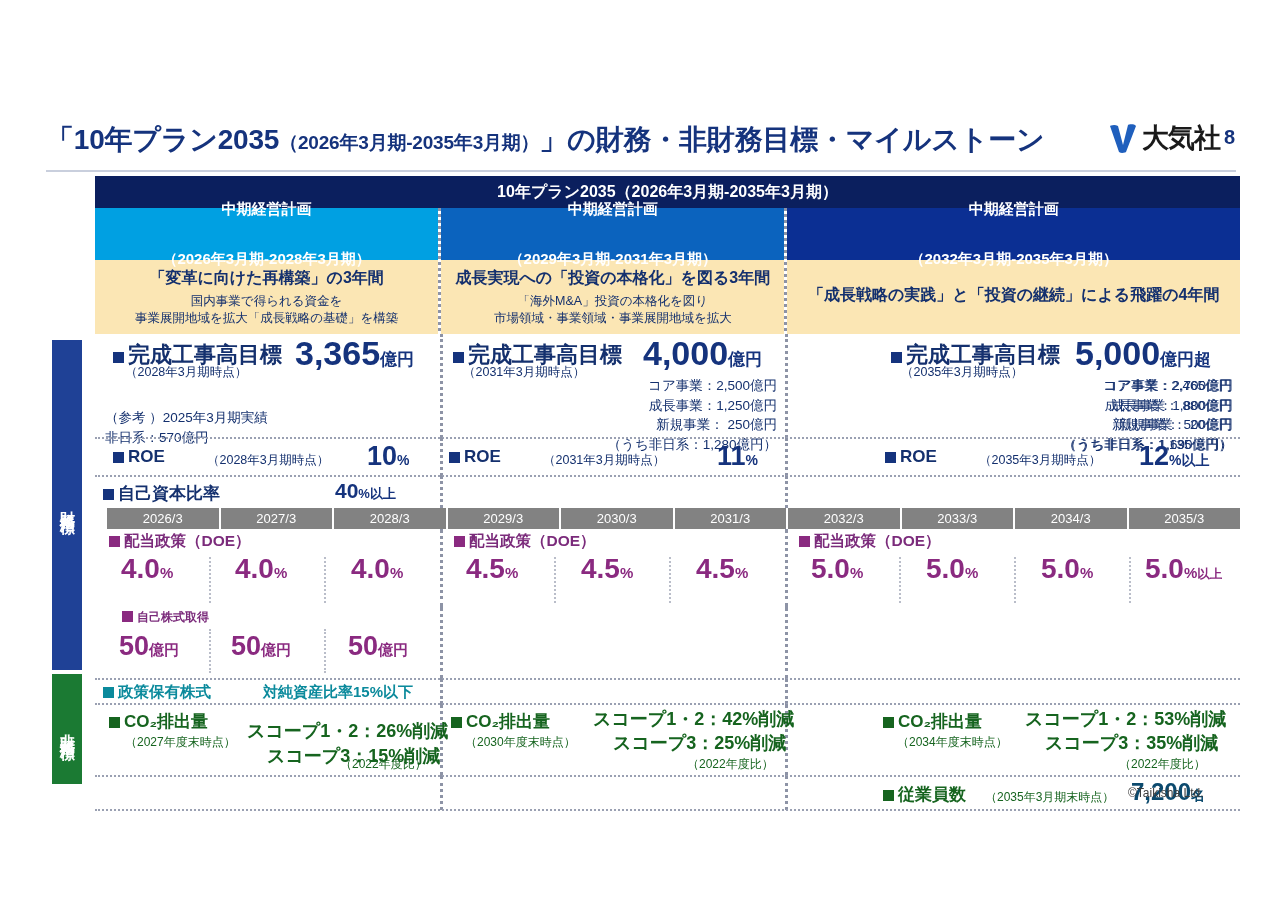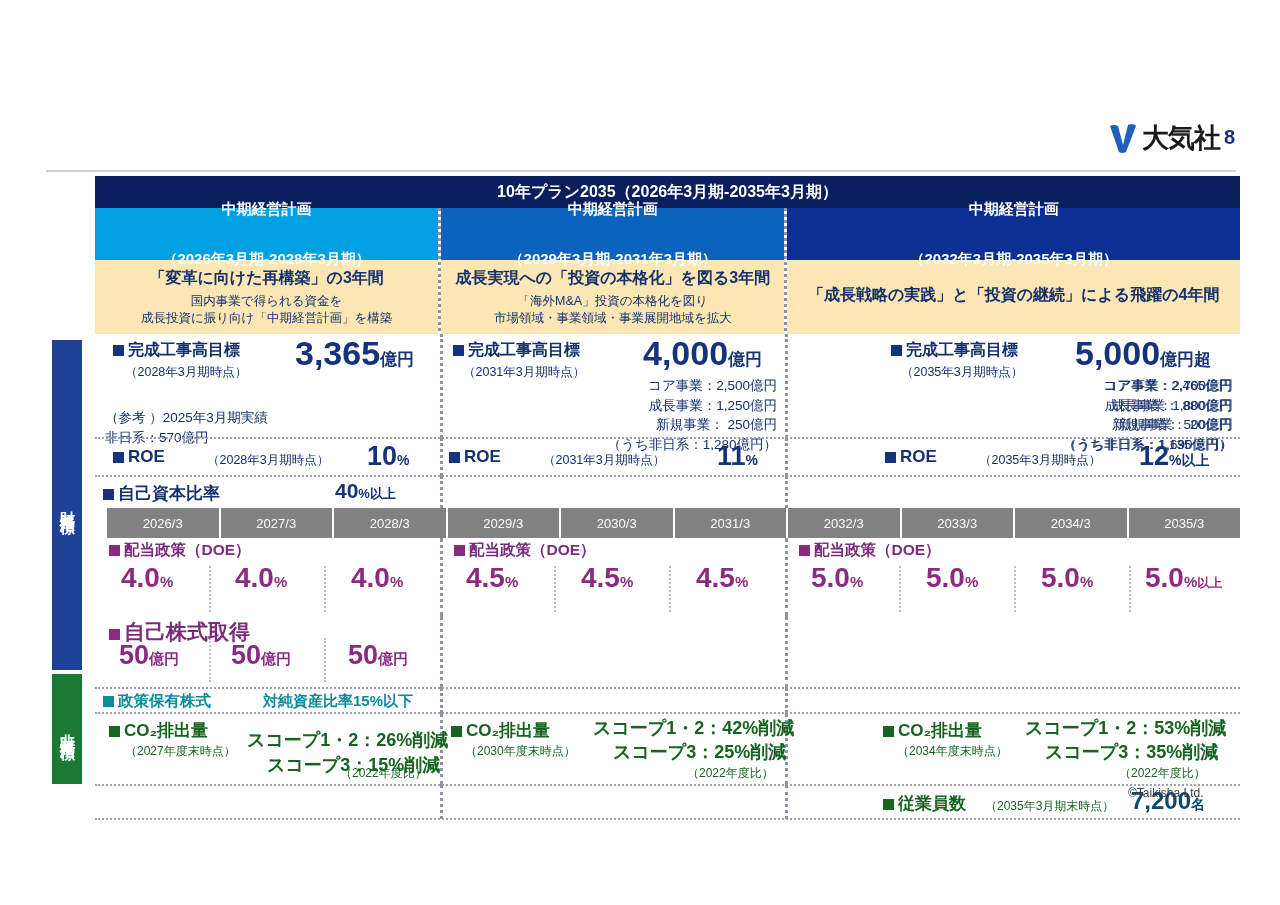--- a/index.html
+++ b/index.html
@@ -50,21 +50,21 @@
 
   .vsep{width:3px;background:
     repeating-linear-gradient(to bottom,#8d93a6 0 3px,transparent 3px 6px);}
 
   .dash-h{position:absolute;height:0;border-top:2px dotted #9aa0b2;}
   .dash-v{position:absolute;width:0;border-left:3px dotted #8d93a6;}
   .dot-v{position:absolute;width:0;border-left:2px dotted #b9bdc9;}
 
   
   .rev{position:relative;height:104px;}
-  .rev .lab{position:absolute;font-size:16px;font-weight:700;color:#14306e;white-space:nowrap;}
+  .rev .lab{position:absolute;font-size:22px;font-weight:700;color:#14306e;white-space:nowrap;}
   .rev .sublab{position:absolute;font-size:12.5px;color:#14306e;white-space:nowrap;}
   .rev .big{position:absolute;font-size:34px;font-weight:700;color:#15337d;white-space:nowrap;line-height:1;}
   .rev .big .unit{font-size:17px;}
   .rev .brk{position:absolute;font-size:13.5px;color:#14306e;white-space:nowrap;
     text-align:right;line-height:1.45;}
   .rev .ref{position:absolute;font-size:13.5px;color:#14306e;white-space:nowrap;line-height:1.45;}
   .sq{display:inline-block;width:11px;height:11px;margin-right:4px;vertical-align:-1px;}
 
   
   .roe{position:relative;height:38px;}
@@ -73,36 +73,36 @@
   .roe .val{position:absolute;font-size:27px;font-weight:700;color:#15337d;top:5px;white-space:nowrap;line-height:1;}
   .roe .val .u{font-size:14px;}
 
   
   .eq{position:relative;height:32px;}
   .eq .lab{position:absolute;font-size:17px;font-weight:700;color:#14306e;top:6px;left:8px;white-space:nowrap;}
   .eq .val{position:absolute;font-size:21px;font-weight:700;color:#15337d;top:4px;white-space:nowrap;line-height:1;}
   .eq .val .u{font-size:13px;}
 
   
-  .fy{display:flex;height:30px;padding-left:12px;}
+  .fy{display:flex;height:21px;padding-left:12px;}
   .fy .yc{flex:1 1 0;background:#828282;color:#fff;font-size:13px;
     display:flex;align-items:center;justify-content:center;border-right:2px solid #fff;}
   .fy .yc:last-child{border-right:none;}
 
   
   .doe{position:relative;height:78px;}
   .doe .lab{position:absolute;top:2px;font-size:15.5px;font-weight:700;color:#7b2b7b;white-space:nowrap;}
   .doe .v{position:absolute;top:26px;font-size:28px;font-weight:700;color:#8a2a80;
     white-space:nowrap;line-height:1;}
   .doe .v .u{font-size:15px;}
   .doe .v .ij{font-size:12.5px;}
 
   
   .bb{position:relative;height:72px;}
-  .bb .lab{position:absolute;top:2px;font-size:21px;font-weight:700;color:#7b2b7b;white-space:nowrap;}
+  .bb .lab{position:absolute;top:2px;font-size:12px;font-weight:700;color:#7b2b7b;white-space:nowrap;margin-left:13px;}
   .bb .v{position:absolute;top:26px;font-size:27px;font-weight:700;color:#8a2a80;
     white-space:nowrap;line-height:1;}
   .bb .v .u{font-size:15px;}
 
   
   .psh{position:relative;height:25px;}
   .psh .lab{position:absolute;top:3px;left:8px;font-size:15.5px;font-weight:700;color:#0b8a9c;white-space:nowrap;}
   .psh .v{position:absolute;top:4px;font-size:15px;font-weight:700;color:#0b8a9c;white-space:nowrap;}
 
   
@@ -121,20 +121,21 @@
 
   .copyright{position:absolute;left:1128px;top:786px;font-size:12px;color:#3c3c3c;
     font-family:"Liberation Sans",sans-serif;}
 </style>
 </head>
 <body>
 
 <div class="slide">
 
   <div class="hdr">
+    <div class="hdr-title"><span>「10年プラン2035</span><span class="sm">（2026年3月期-2035年3月期）</span><span>」の財務・非財務目標・マイルストーン</span></div>
 
     <div class="logo">
       <span class="logo-mark">
         <svg width="34" height="34" viewBox="0 0 34 34" aria-hidden="true">
           <path d="M4 5 C4 5 8 3 12 5 L17 24 L22 4 C22 4 27 2 30 5 L20 31 C20 31 16 33 13 31 Z" fill="#1f5fbd"></path>
         </svg>
       </span>
       <span class="logo-name">大気社</span>
     </div>
     <div class="pageno">8</div>
@@ -152,21 +153,21 @@
 
       <div class="ph c1">
         <div class="ph-head h1">
           <span>中期経営計画</span>
           <span>（2026年3月期-2028年3月期）</span>
         </div>
         <div class="ph-sub">
           <div class="t1">「変革に向けた再構築」の3年間</div>
           <div class="t2">
             <div>国内事業で得られる資金を</div>
-            <div>成長投資に振り向け「中期経営計画」を構築</div>
+            <div>事業展開地域を拡大「成長戦略の基礎」を構築</div>
           </div>
         </div>
       </div>
 
       <div class="vsep"></div>
 
       <div class="ph c2">
         <div class="ph-head h2">
           <span>中期経営計画</span>
           <span>（2029年3月期-2031年3月期）</span>

